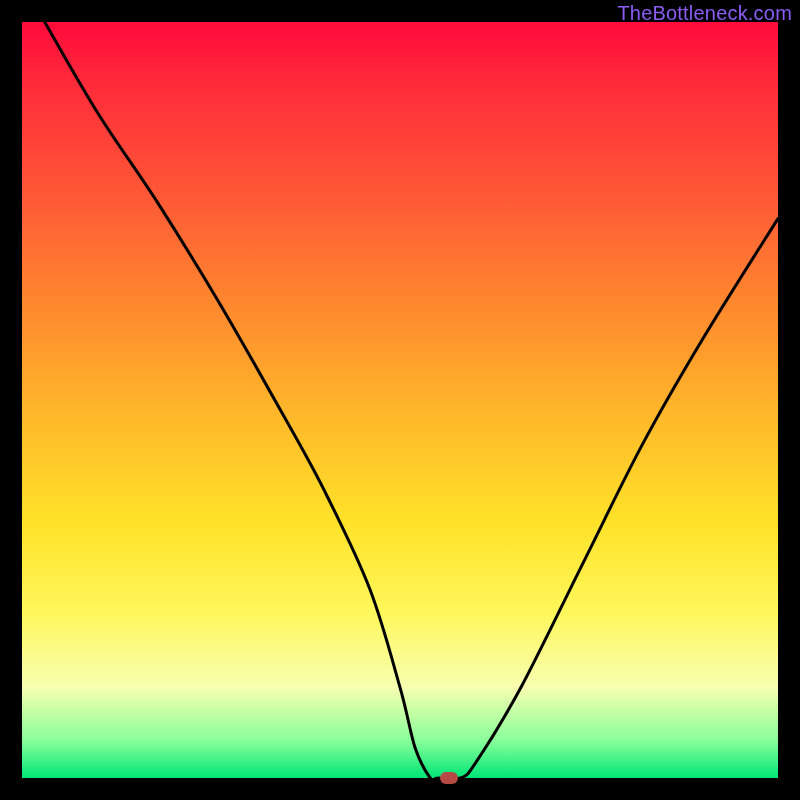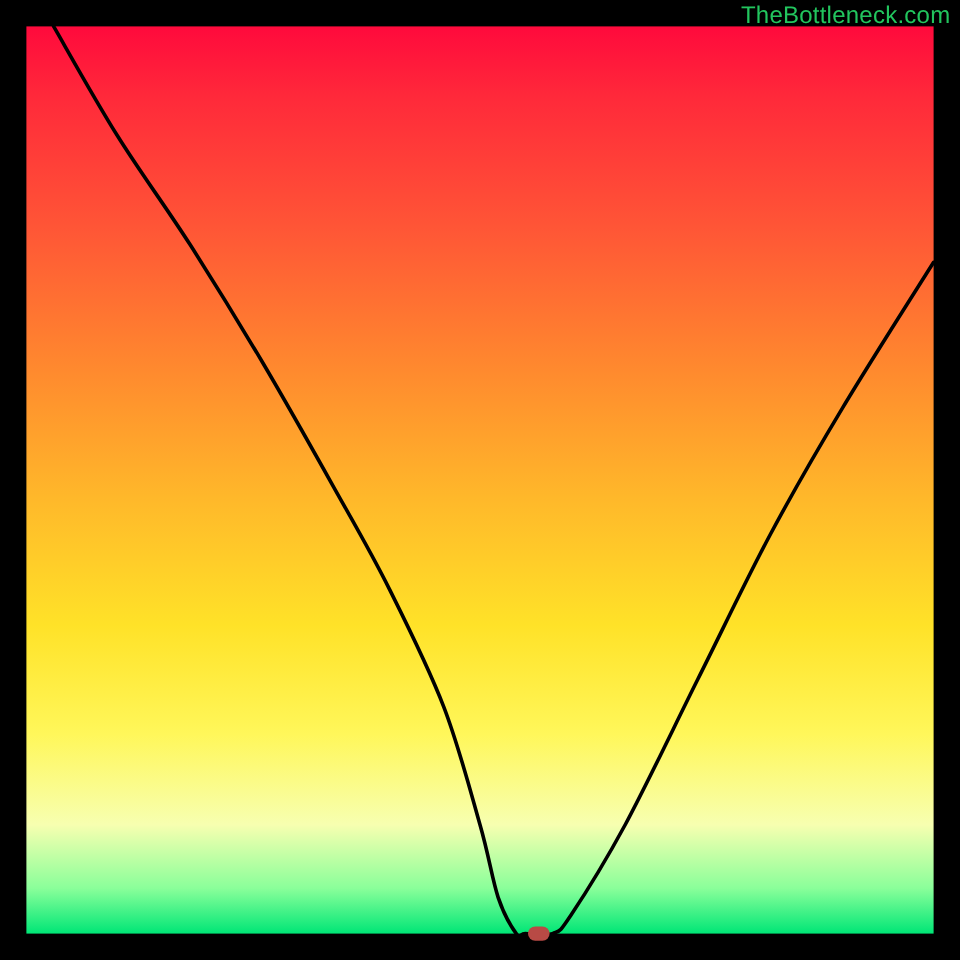--- a/index.html
+++ b/index.html
@@ -37,21 +37,21 @@
       #fff75a 78%,
       #f7ffb0 88%,
       #8aff9a 95%,
       #00e676 100%
     );
   }
   .watermark {
     position: absolute;
     top: 2px;
     right: 8px;
-    color: #22c55e;
+    color: #8b5cf6;
     font-size: 20px;
     font-weight: 500;
     letter-spacing: 0.2px;
     user-select: none;
   }
   svg.overlay {
     position: absolute;
     left: 22px;
     top: 22px;
     width: 756px;

